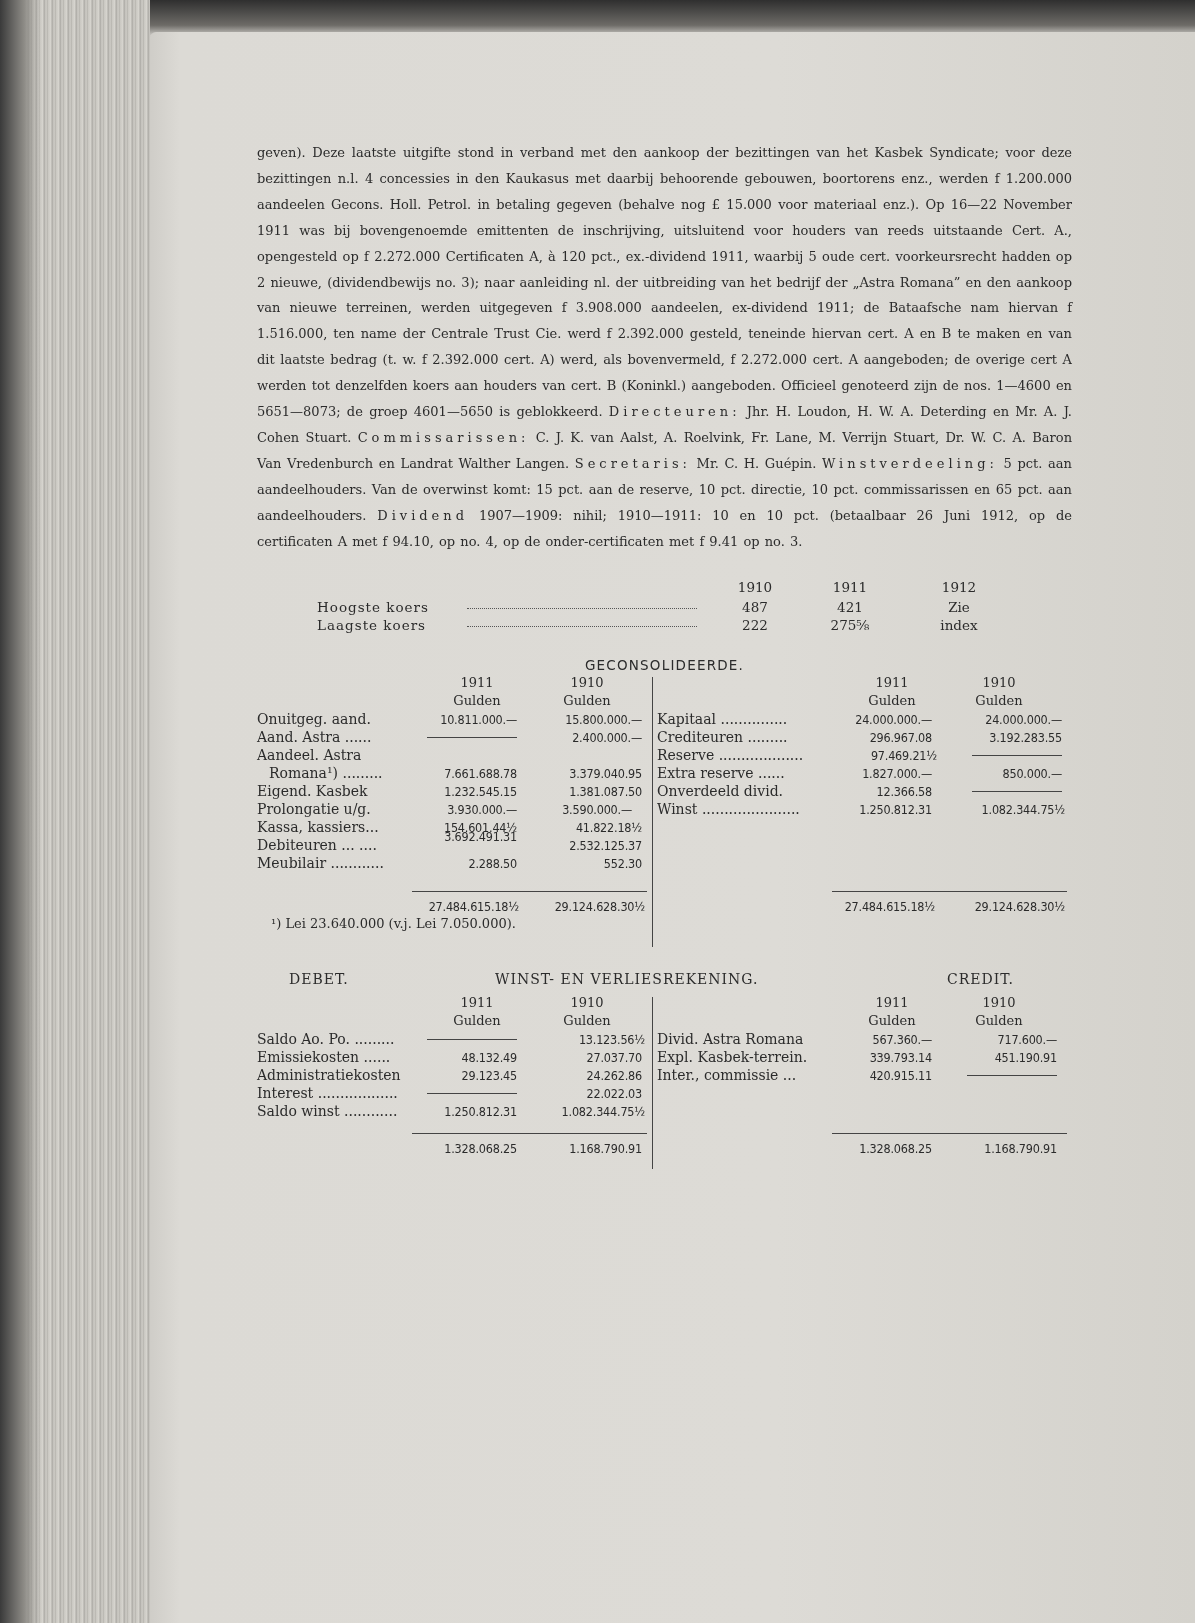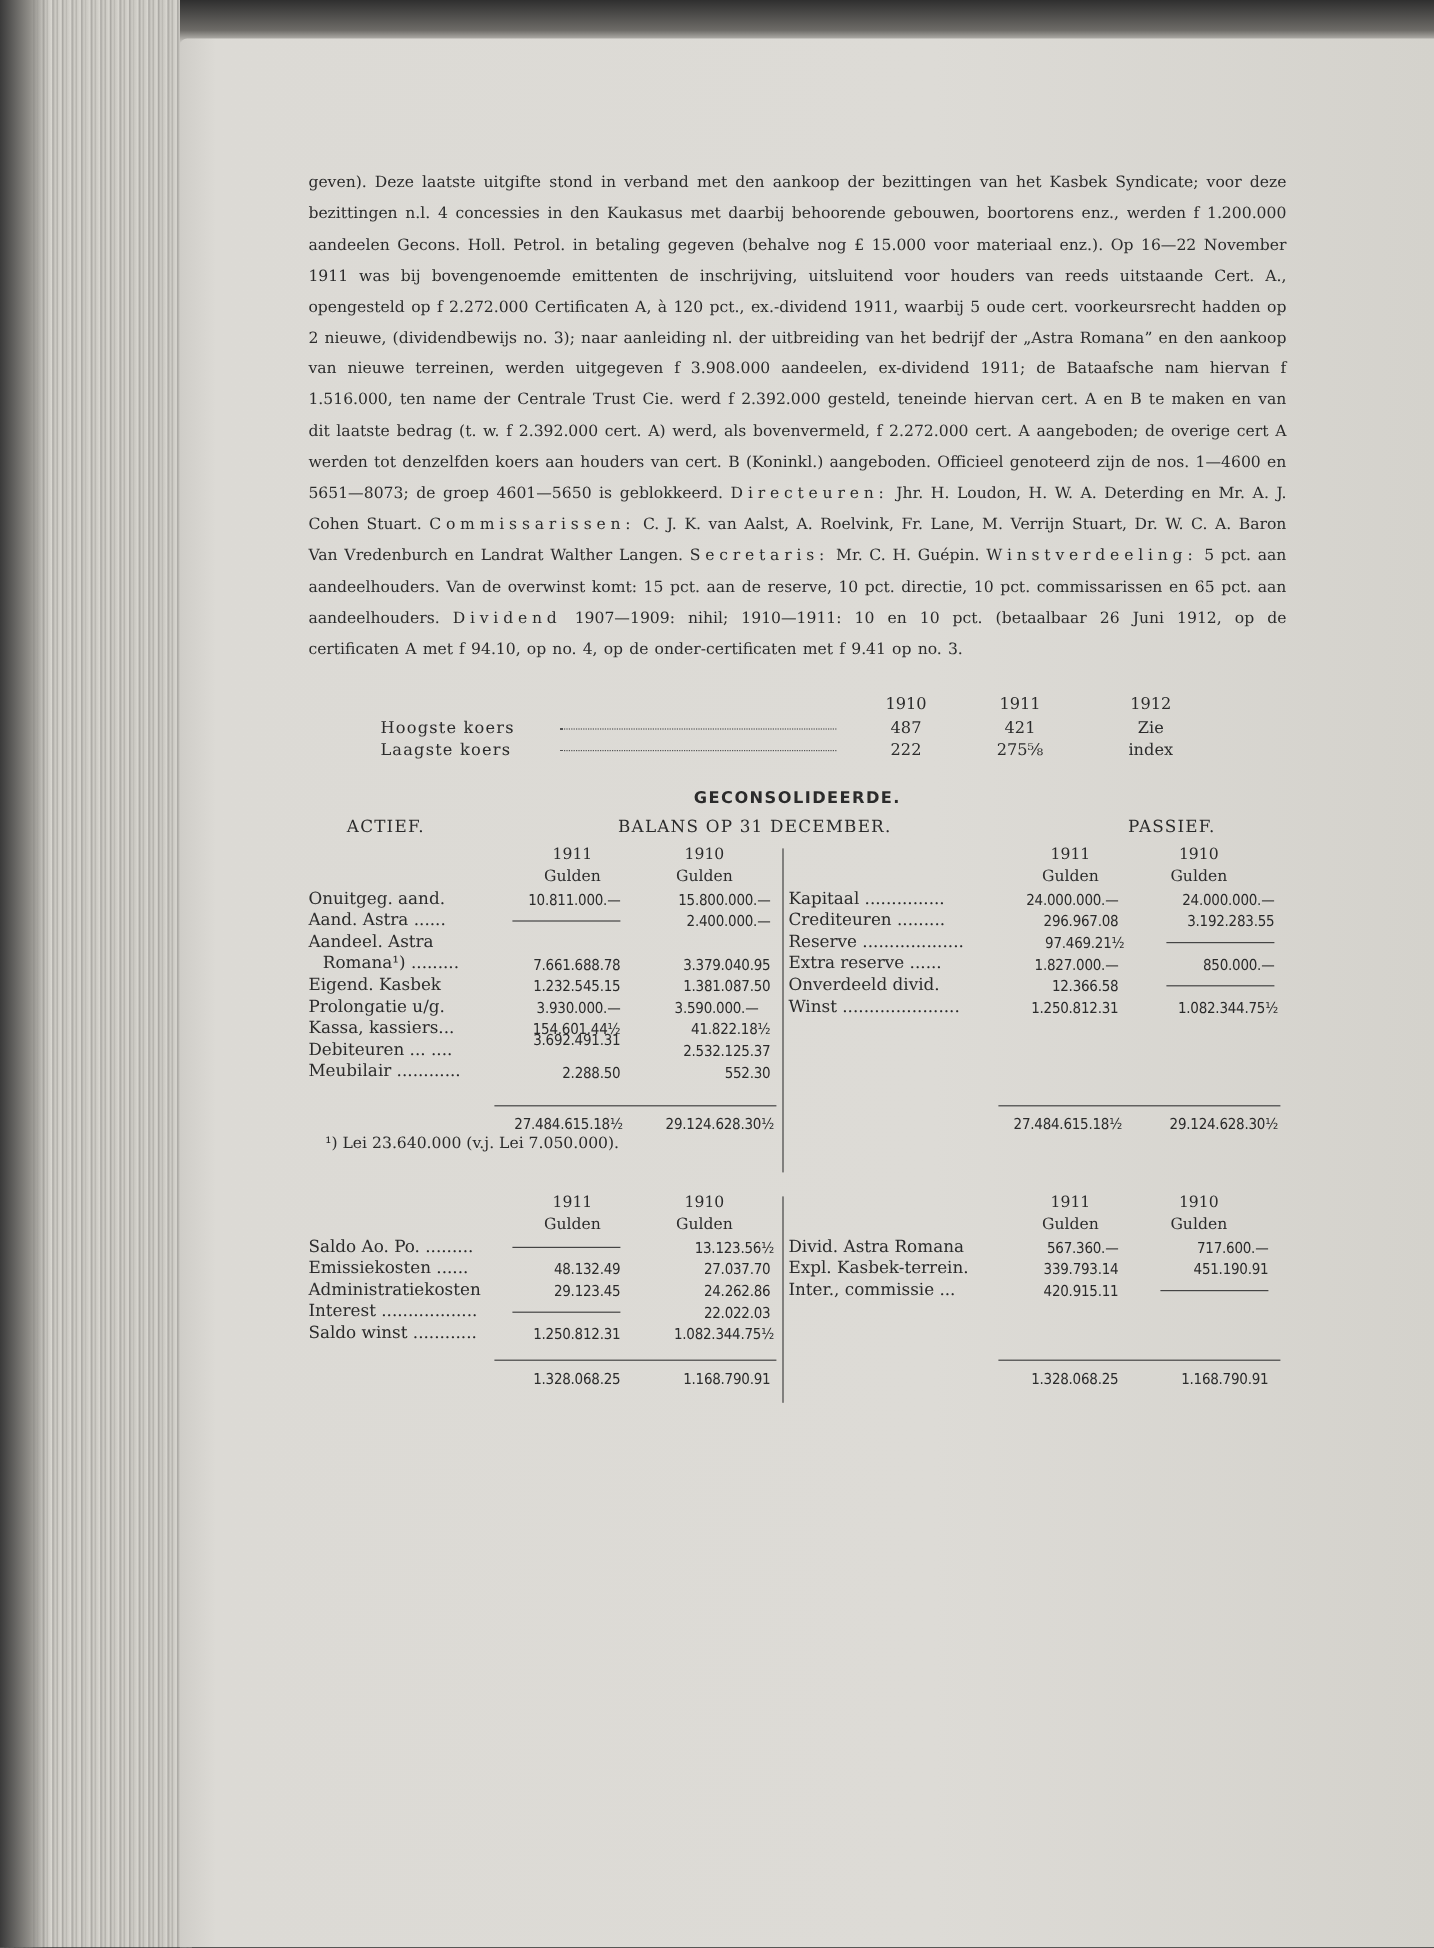--- a/index.html
+++ b/index.html
@@ -40,21 +40,21 @@
   .spaced { letter-spacing:4px; }
   .koers {
     position:relative; margin-top:24px; height:70px; font-size:13.5px;
   }
   .koers .row { position:absolute; left:60px; white-space:nowrap; }
   .koers .lbl { display:inline-block; width:150px; letter-spacing:1px; }
   .koers .dots { display:inline-block; width:230px; border-bottom:1px dotted #555; transform:translateY(-3px); }
   .koers .c { position:absolute; width:80px; text-align:center; }
   .section-title {
     text-align:center; font-family:"DejaVu Sans","Liberation Sans",sans-serif;
-    font-weight:bold; font-size:13.5px; letter-spacing:1.2px; margin-top:8px;
+    font-weight:normal; font-size:13.5px; letter-spacing:1.2px; margin-top:8px;
   }
   .table-head { position:relative; height:30px; font-size:14px; letter-spacing:1px; }
   .table-head span { position:absolute; top:8px; white-space:nowrap; }
   .fin { position:relative; font-size:14px; }
   .fin .line { position:absolute; white-space:nowrap; }
   .fin .num { position:absolute; text-align:right; white-space:nowrap; font-family:"DejaVu Sans Condensed","Liberation Sans",sans-serif; font-size:12.5px; letter-spacing:-0.2px; }
   .fin .yr { position:absolute; text-align:center; font-size:13px; }
   .vline { position:absolute; width:1px; background:#444; }
   .hline { position:absolute; height:1px; background:#444; }
   .dash-cell { display:inline-block; width:90px; border-bottom:1px solid #444; transform:translateY(-4px); }
@@ -99,25 +99,20 @@
     <div class="row" style="top:38px">
       <span class="lbl">Laagste koers</span><span class="dots"></span>
     </div>
     <div class="c" style="left:458px;top:38px">222</div>
     <div class="c" style="left:553px;top:38px">275⅝</div>
     <div class="c" style="left:662px;top:38px">index</div>
   </div>
 
   <div class="section-title">GECONSOLIDEERDE.</div>
 
-  <div class="table-head">
-    <span style="left:32px">ACTIEF.</span>
-    <span style="left:258px">BALANS OP 31 DECEMBER.</span>
-    <span style="left:683px">PASSIEF.</span>
-  </div>
 
   <div class="fin" style="height:290px">
     <div class="vline" style="left:395px;top:4px;height:270px"></div>
 
     <div class="yr" style="left:180px;top:2px;width:80px">1911</div>
     <div class="yr" style="left:290px;top:2px;width:80px">1910</div>
     <div class="yr" style="left:180px;top:20px;width:80px">Gulden</div>
     <div class="yr" style="left:290px;top:20px;width:80px">Gulden</div>
 
     <div class="yr" style="left:595px;top:2px;width:80px">1911</div>
@@ -187,20 +182,25 @@
 
     <div class="line" style="left:400px;top:128px">Winst ......................</div>
     <div class="num" style="left:565px;width:110px;top:129px">1.250.812.31</div>
     <div class="num" style="left:690px;width:118px;top:129px">1.082.344.75½</div>
 
     <div class="hline" style="left:575px;width:235px;top:218px"></div>
     <div class="num" style="left:560px;width:118px;top:226px">27.484.615.18½</div>
     <div class="num" style="left:690px;width:118px;top:226px">29.124.628.30½</div>
   </div>
 
+  <div class="table-head">
+    <span style="left:32px">DEBET.</span>
+    <span style="left:238px">WINST- EN VERLIESREKENING.</span>
+    <span style="left:690px">CREDIT.</span>
+  </div>
 
   <div class="fin" style="height:180px">
     <div class="vline" style="left:395px;top:4px;height:172px"></div>
 
     <div class="yr" style="left:180px;top:2px;width:80px">1911</div>
     <div class="yr" style="left:290px;top:2px;width:80px">1910</div>
     <div class="yr" style="left:180px;top:20px;width:80px">Gulden</div>
     <div class="yr" style="left:290px;top:20px;width:80px">Gulden</div>
 
     <div class="yr" style="left:595px;top:2px;width:80px">1911</div>

